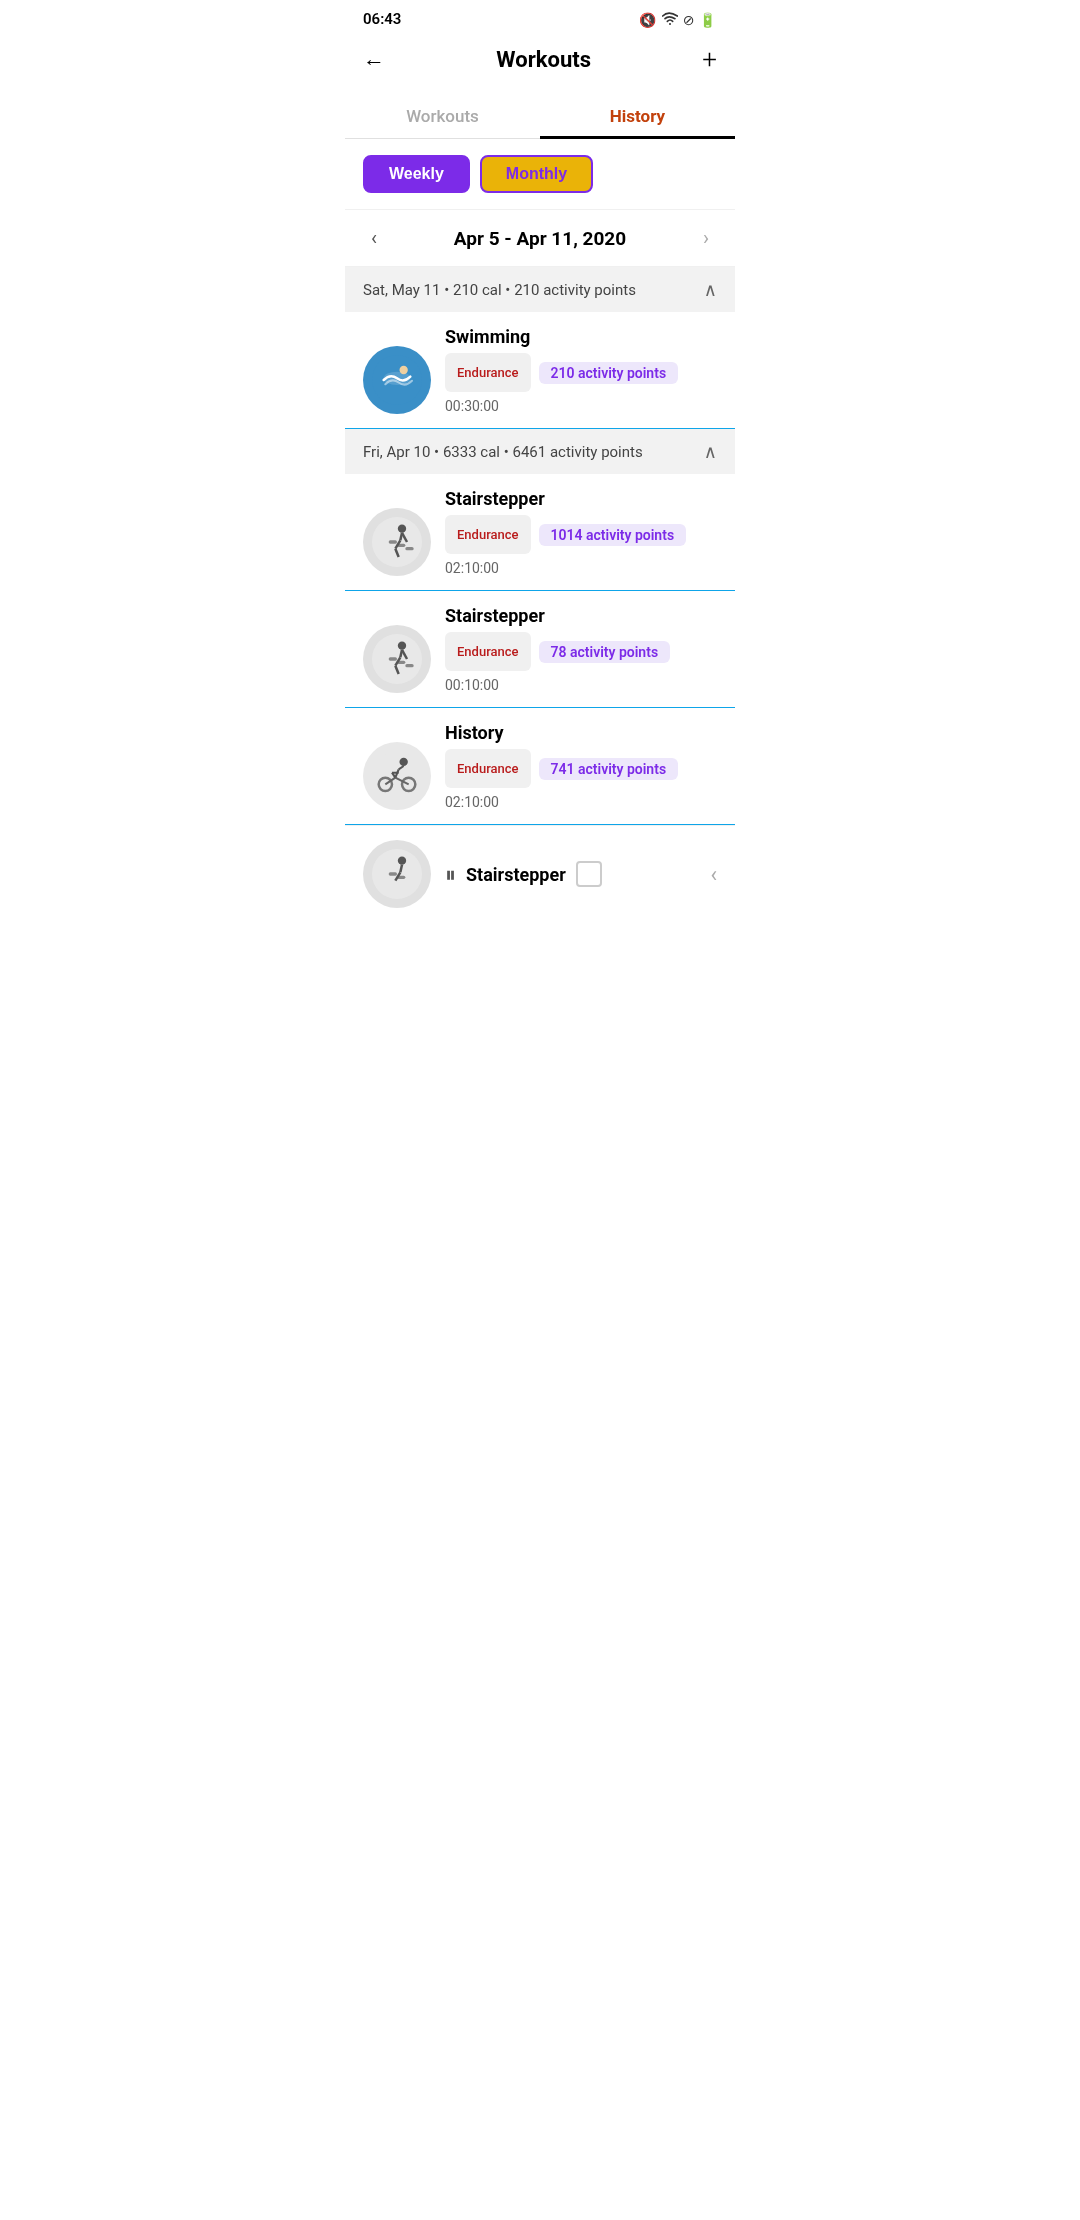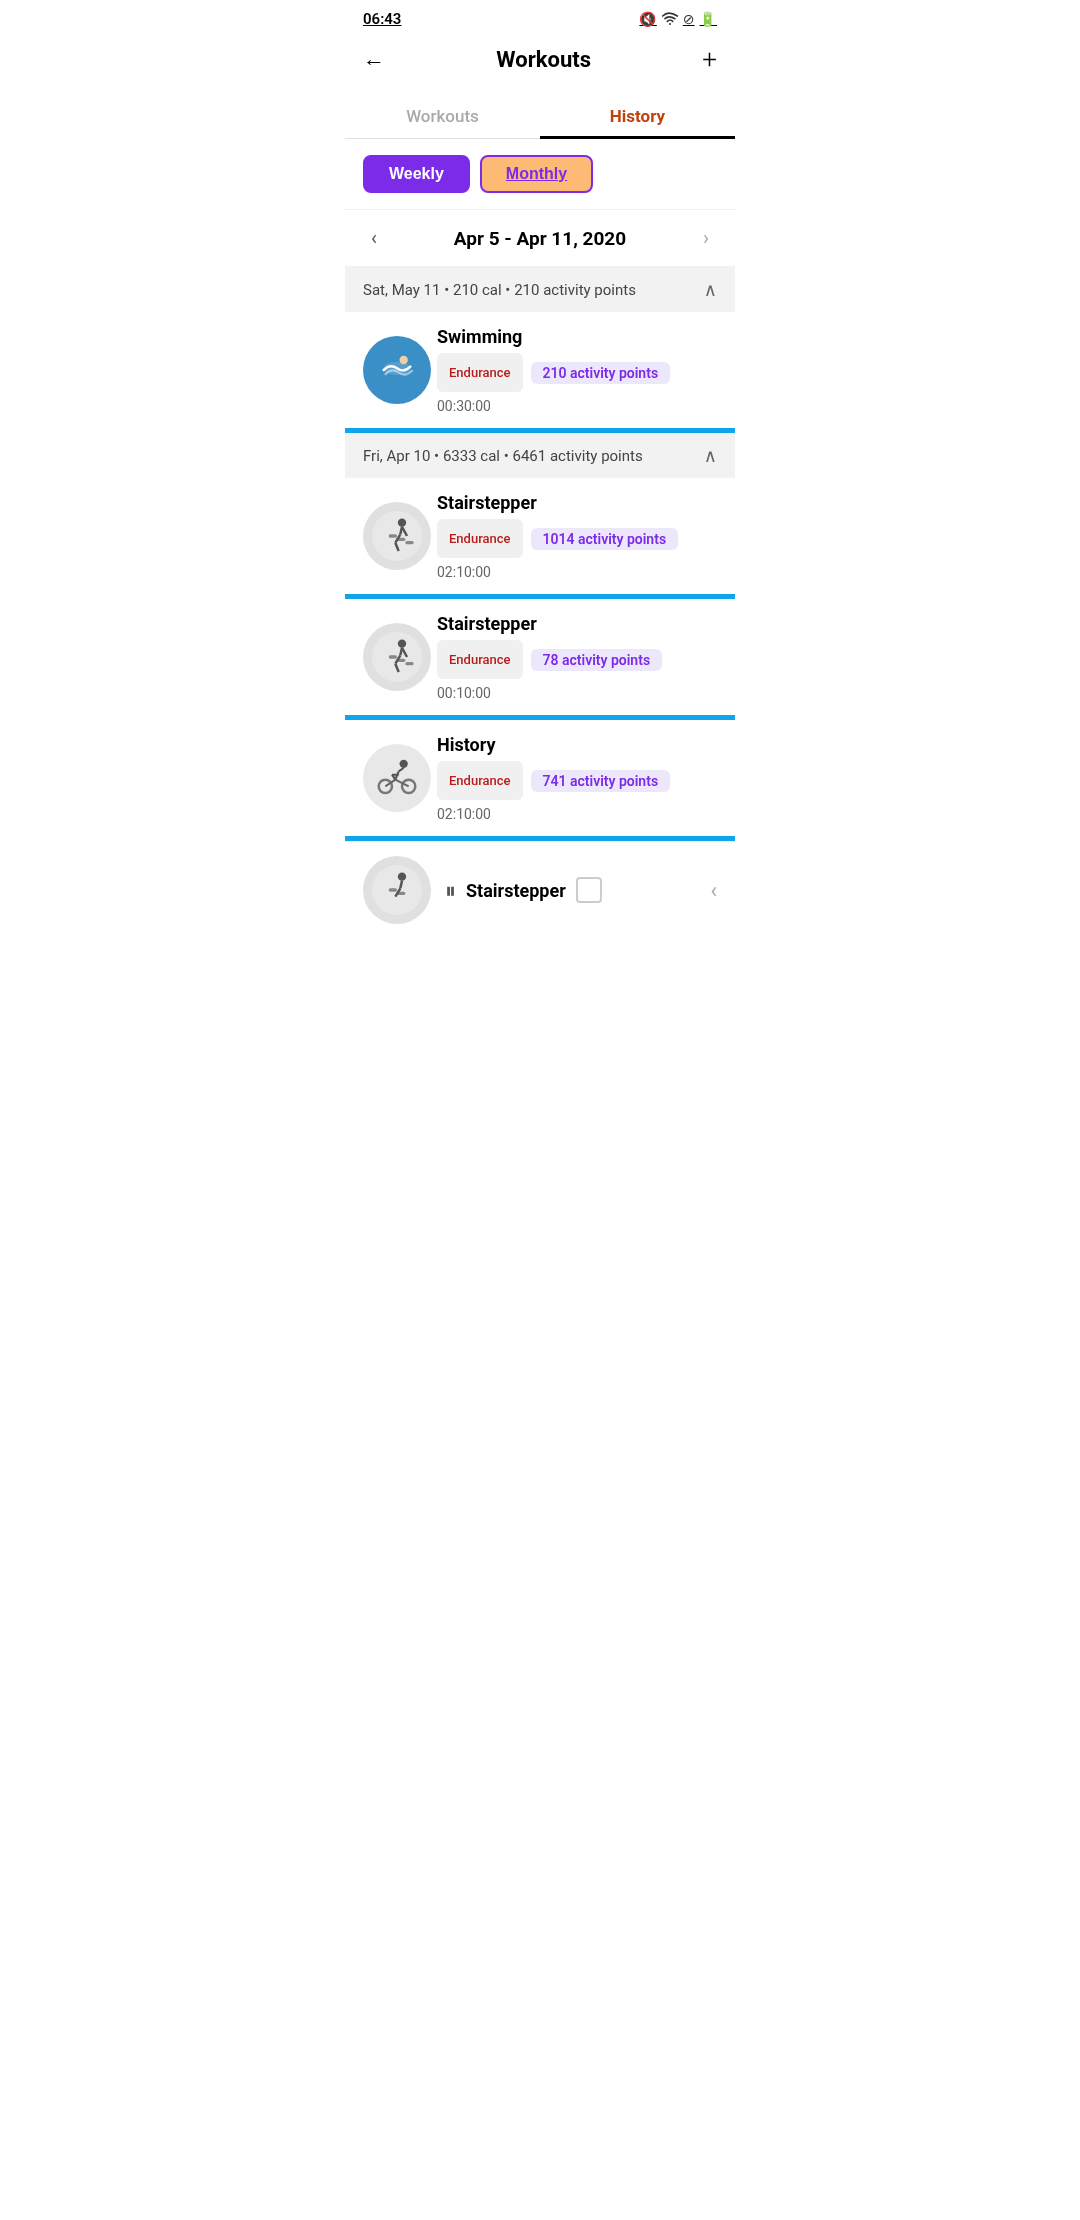--- a/index.html
+++ b/index.html
@@ -10,25 +10,24 @@
       width: 390px;
       max-width: 100%;
       margin: 0 auto;
       font-size: 16px;
     }
 
     
     .status-bar {
       display: flex;
       justify-content: space-between;
-      align-items: center;
+      align-items: flex-end;
       padding: 10px 18px 6px;
       font-size: 13px;
       font-weight: 500;
-      text-decoration: underline;
     }
     .status-left { font-size: 15px; font-weight: 600; }
     .status-right {
       display: flex;
       align-items: center;
       gap: 5px;
     }
     .status-icon { font-size: 14px; color: #333; }
 
     
@@ -97,23 +96,22 @@
       font-size: 16px;
       font-weight: 600;
       cursor: pointer;
       border: 2px solid #7c2be8;
     }
     .filter-btn.active {
       background: #7c2be8;
       color: #fff;
     }
     .filter-btn.inactive {
-      background: #fdba74;
+      background: #eab308;
       color: #7c2be8;
-      text-decoration: underline;
     }
 
     
     .date-nav {
       display: flex;
       align-items: center;
       justify-content: space-between;
       padding: 12px 18px;
       border-top: 1px solid #f0f0f0;
       border-bottom: 1px solid #f0f0f0;
@@ -147,24 +145,24 @@
     }
     .day-header-chevron {
       font-size: 18px;
       color: #666;
       cursor: pointer;
     }
 
     
     .workout-item {
       display: flex;
-      align-items: center;
+      align-items: flex-end;
       padding: 14px 18px;
-      border-bottom: 5px solid #0ea5e9;
-      gap: 6px;
+      border-bottom: 1px solid #0ea5e9;
+      gap: 14px;
     }
     .workout-avatar {
       width: 68px;
       height: 68px;
       border-radius: 50%;
       background: #e8e8e8;
       overflow: hidden;
       flex-shrink: 0;
       display: flex;
       align-items: center;

